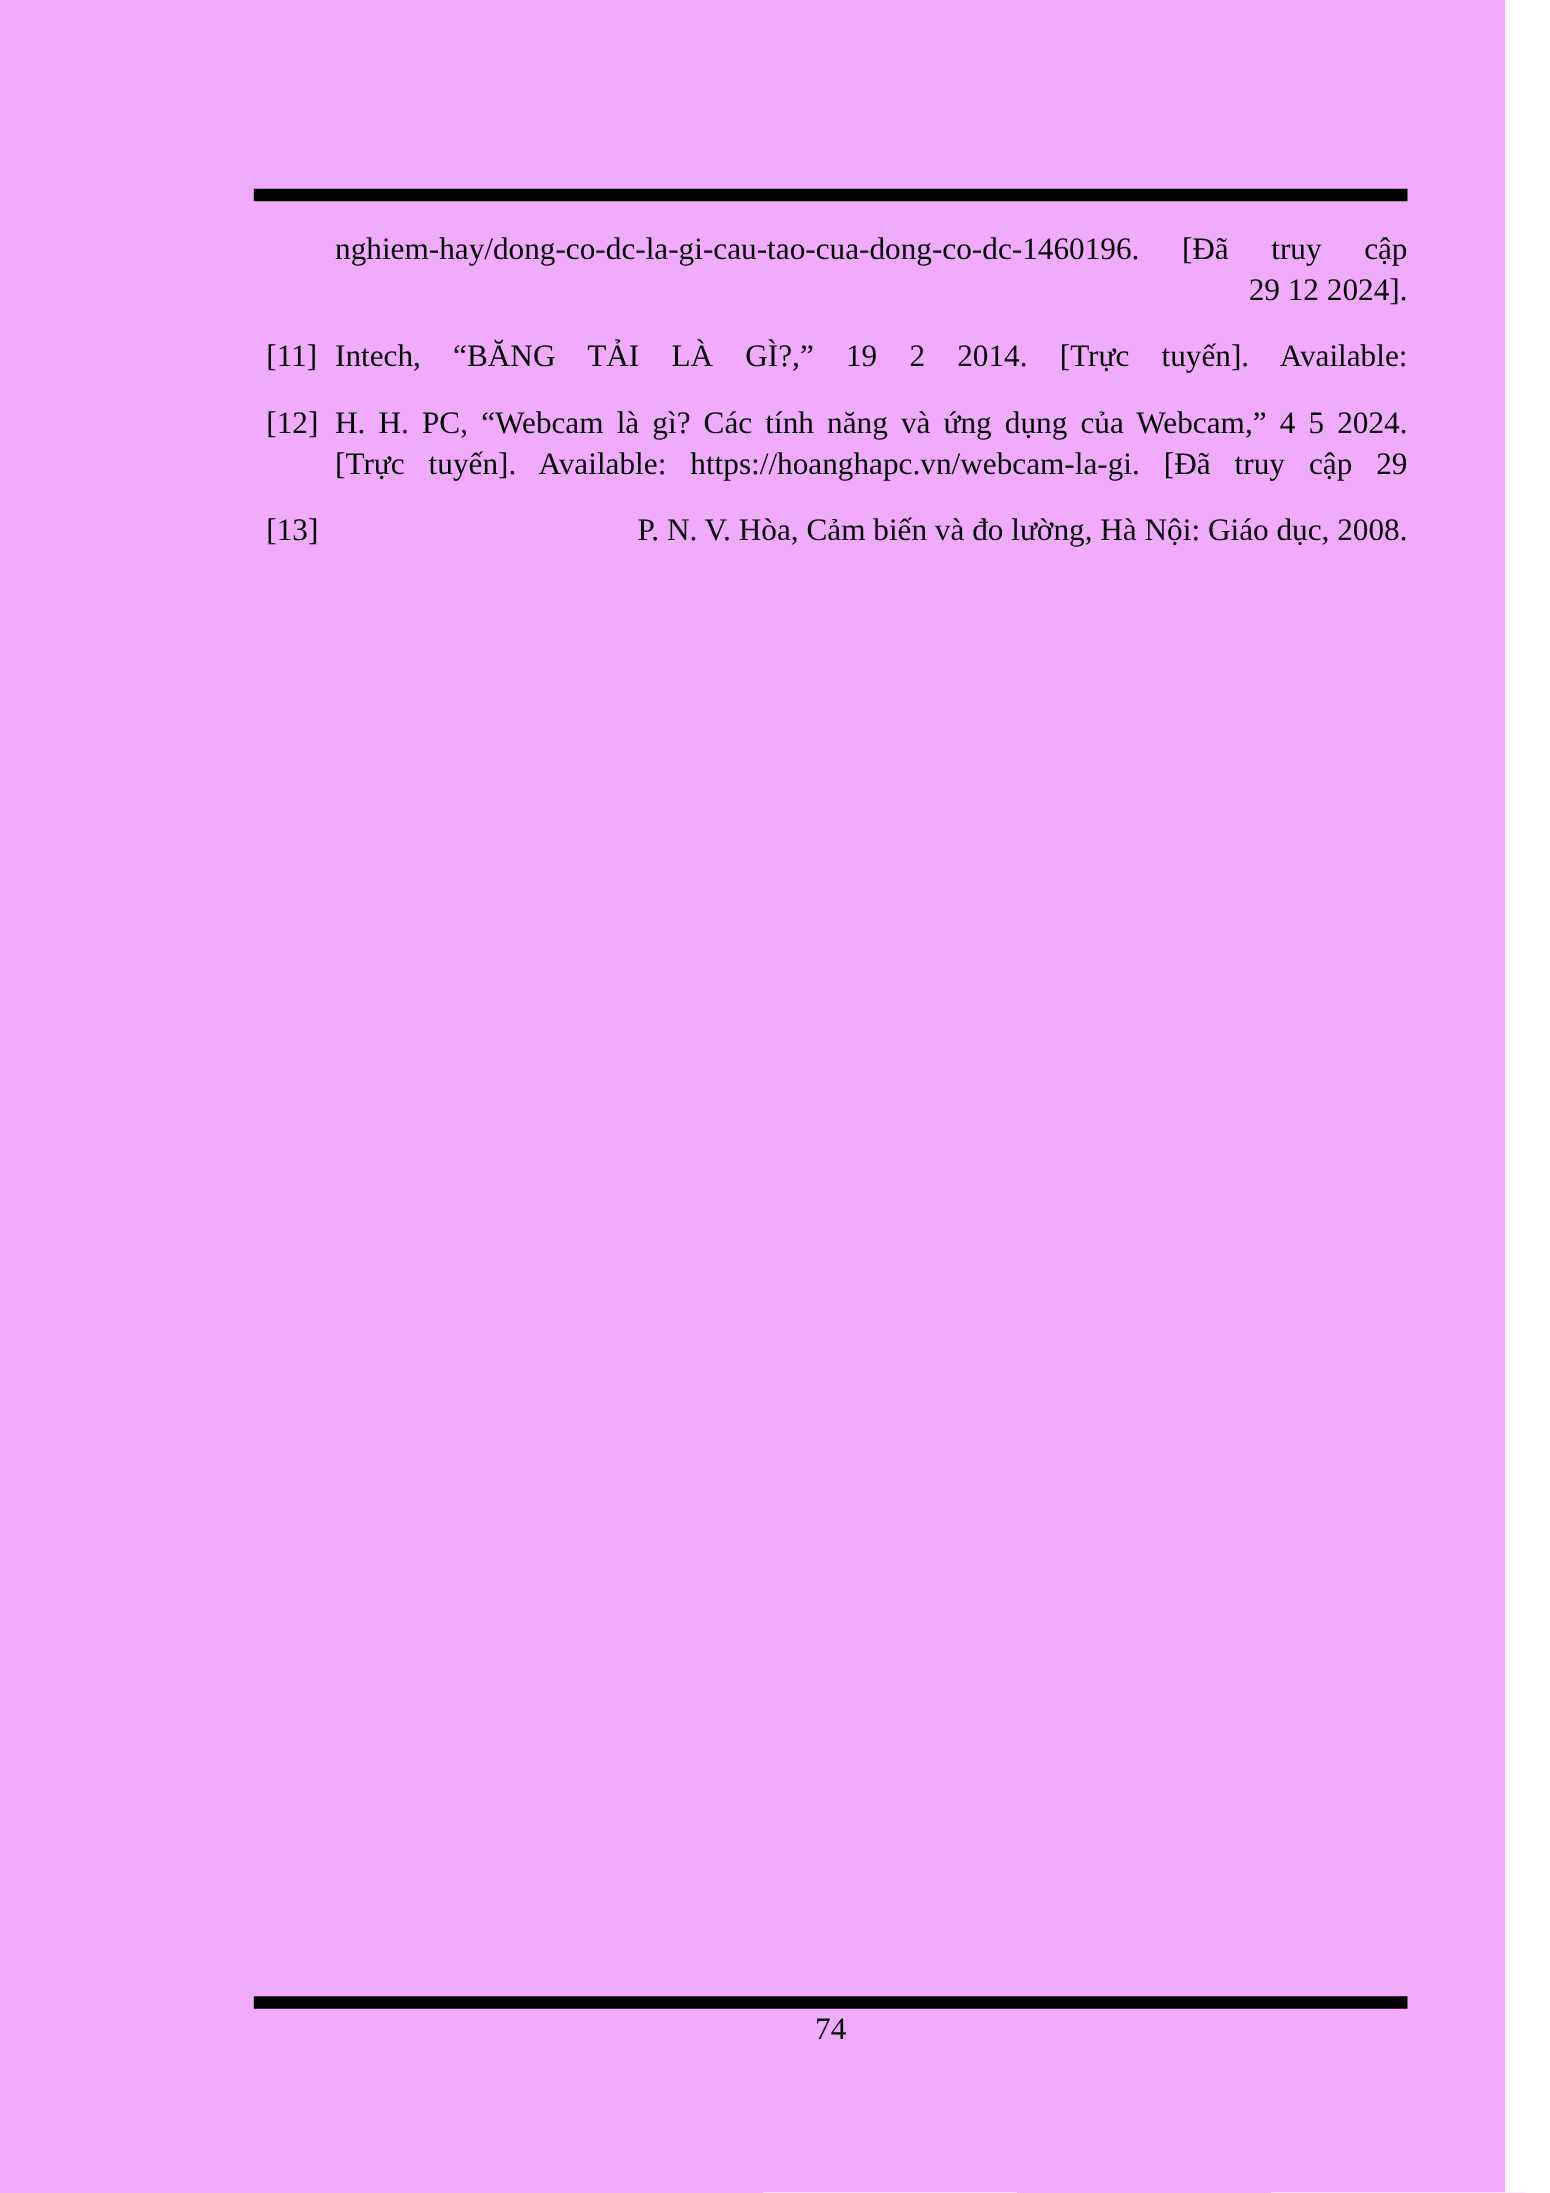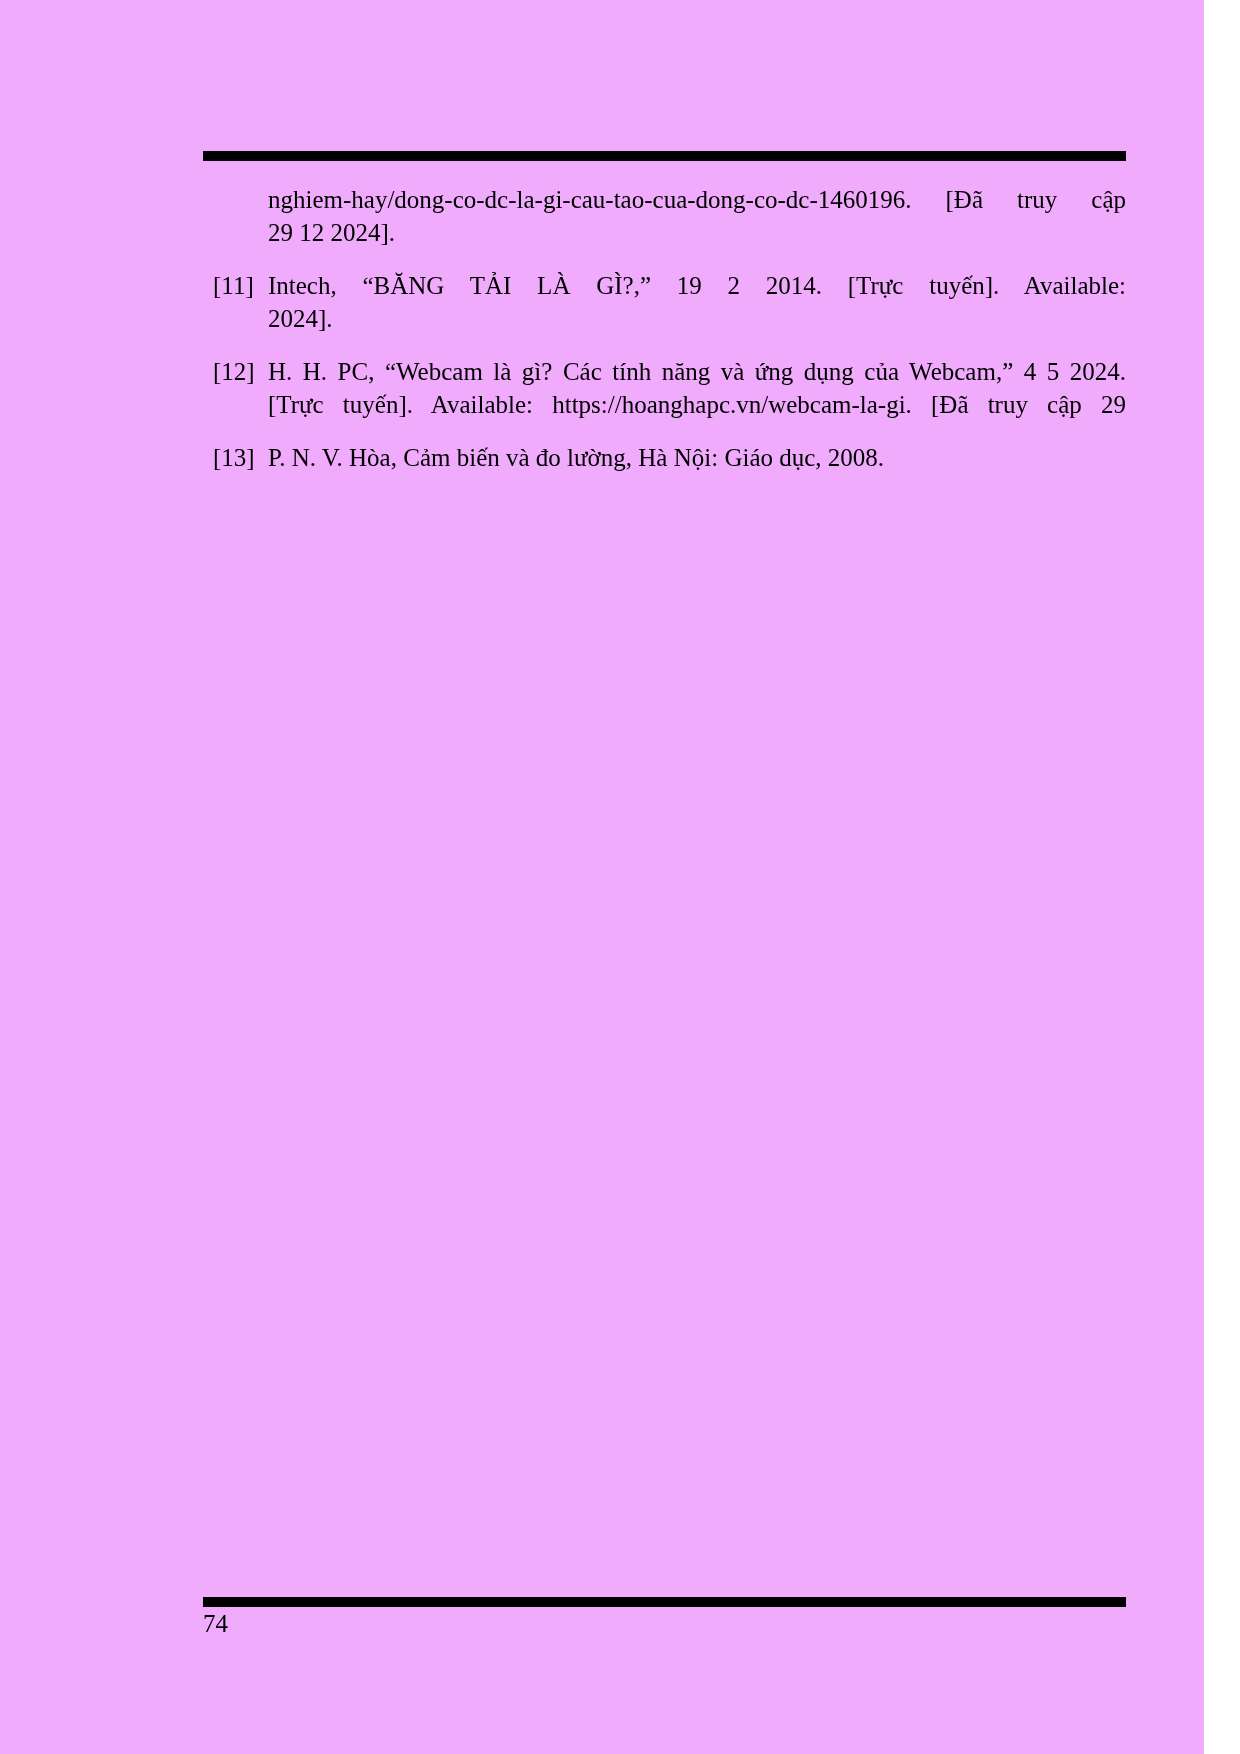--- a/index.html
+++ b/index.html
@@ -40,60 +40,59 @@
   .ref-entry.first {
     margin-top: 22px;
   }
   .ref-label {
     position: absolute;
     left: 10px;
     top: 0;
     white-space: nowrap;
   }
   .ref-line {
-    text-align: left;
+    text-align: right;
     white-space: normal;
   }
   .ref-line.justify {
     text-align: justify;
     text-align-last: justify;
   }
   .bottom-rule {
     position: absolute;
     left: 203px;
     top: 1597px;
     width: 923px;
     height: 10px;
     background: #000000;
   }
   .page-number-row {
     position: absolute;
     left: 203px;
     top: 1607px;
     width: 923px;
-    text-align: left;
+    text-align: center;
     font-size: 25px;
     line-height: 33px;
   }
 </style>
 </head>
 <body>
 
 <div class="page">
   <div class="top-rule"></div>
   <div class="references">
       <div class="ref-entry first">
         <span class="ref-label"></span>
         <div class="ref-line justify">nghiem-hay/dong-co-dc-la-gi-cau-tao-cua-dong-co-dc-1460196. [Đã truy cập</div>
         <div class="ref-line">29 12 2024].</div>
       </div>
       <div class="ref-entry">
         <span class="ref-label">[11]</span>
         <div class="ref-line justify">Intech, “BĂNG TẢI LÀ GÌ?,” 19 2 2014. [Trực tuyến]. Available:</div>
-        <div class="ref-line">2024].</div>
       </div>
       <div class="ref-entry">
         <span class="ref-label">[12]</span>
         <div class="ref-line justify">H. H. PC, “Webcam là gì? Các tính năng và ứng dụng của Webcam,” 4 5 2024.</div>
         <div class="ref-line justify">[Trực tuyến]. Available: https://hoanghapc.vn/webcam-la-gi. [Đã truy cập 29</div>
       </div>
       <div class="ref-entry">
         <span class="ref-label">[13]</span>
         <div class="ref-line">P. N. V. Hòa, Cảm biến và đo lường, Hà Nội: Giáo dục, 2008.</div>
       </div>

